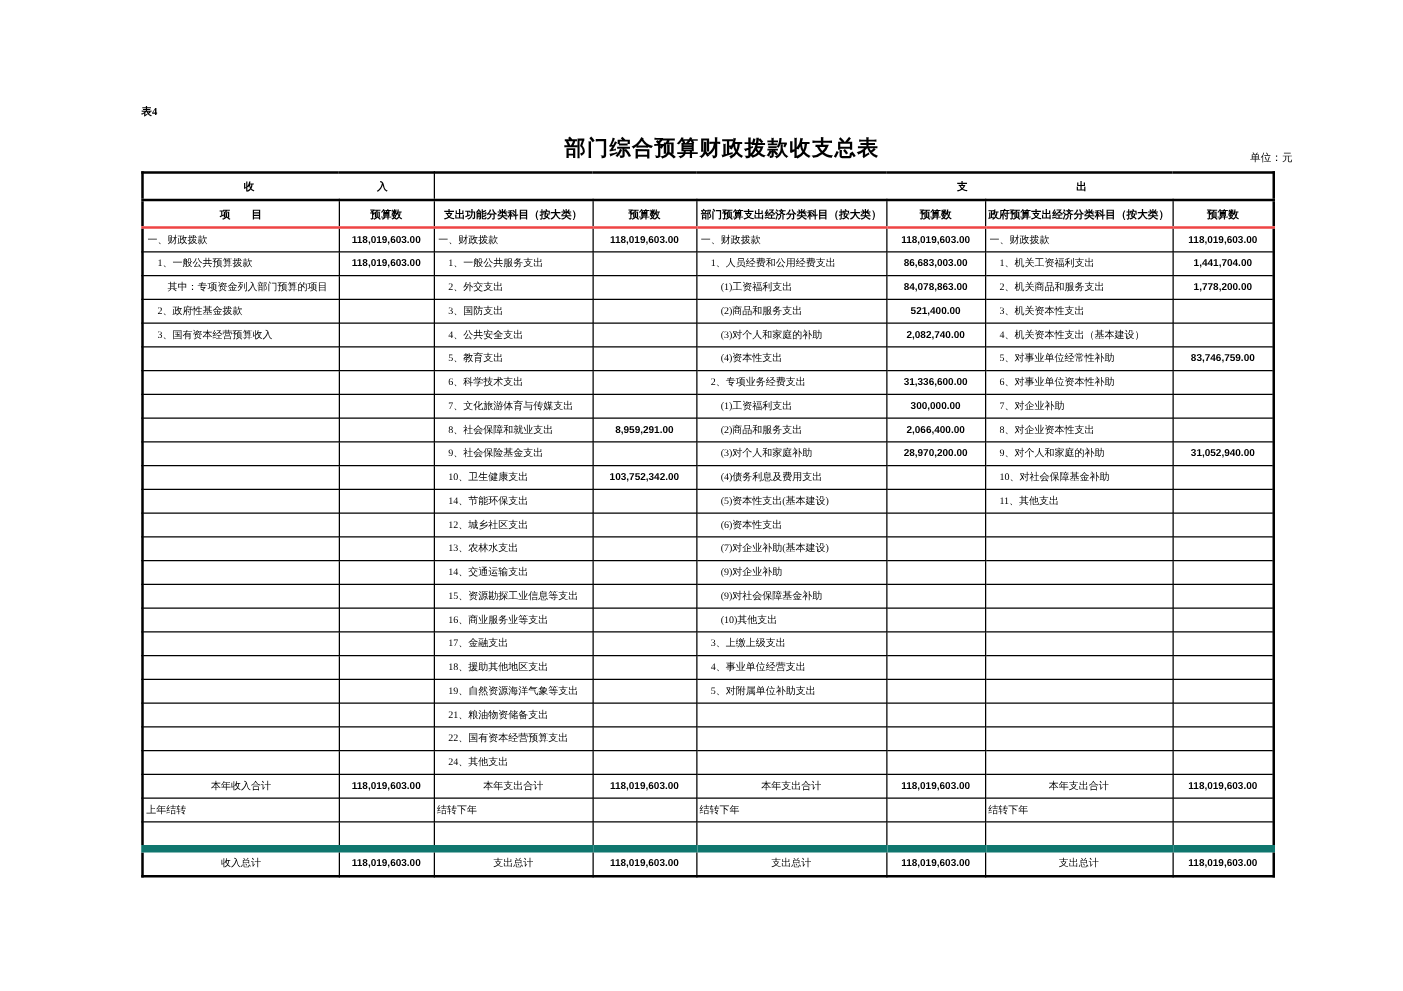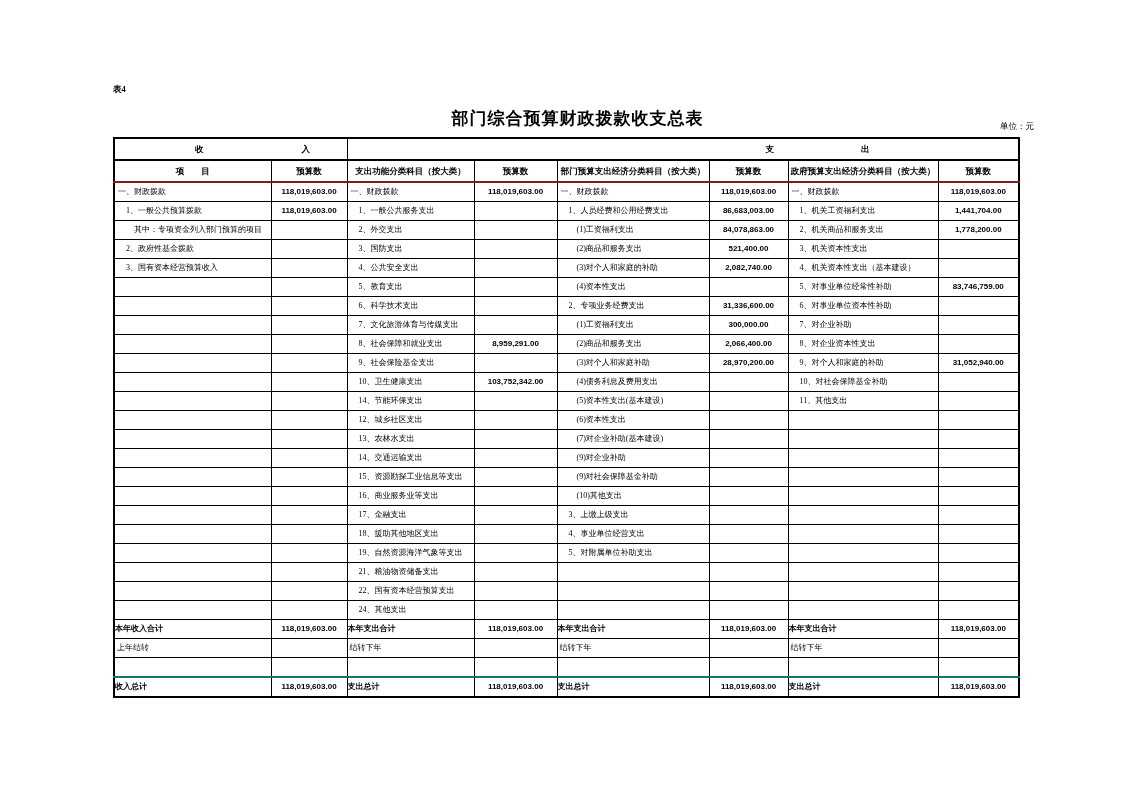--- a/index.html
+++ b/index.html
@@ -9,28 +9,28 @@
   .doc-title{position:absolute;left:113px;top:95px;width:905px;margin:12px;text-align:center;
              font-size:17px;font-weight:bold;letter-spacing:1px;}
   .unit-label{position:absolute;left:129px;top:121px;width:905px;text-align:right;font-size:8.5px;}
   table.budget{position:absolute;left:113px;top:137px;width:905px;border-collapse:collapse;
                table-layout:fixed;border:2px solid #000;}
   th,td{border:1px solid #000;padding:0;overflow:hidden;white-space:pre;height:18px;
         line-height:18px;font-size:8px;vertical-align:middle;}
   thead tr{height:20px;}
   thead th{font-weight:bold;font-size:8.5px;text-align:center;line-height:20px;}
   thead tr.group-row th{border-bottom:2px solid #000;}
-  thead tr.cols-row th{border-bottom:2px solid #7f1d1d;margin-top:48px;}
+  thead tr.cols-row th{border-bottom:2px solid #ef4444;margin-top:48px;}
   th.grp-income{text-align:left;padding-left:80px;letter-spacing:98px;}
   th.grp-expense{text-align:left;padding-left:418px;letter-spacing:87px;}
   td.label{text-align:left;padding-left:3px;font-family:"Liberation Serif",serif;}
   td.num{text-align:center;font-family:"Liberation Sans",sans-serif;font-weight:bold;}
-  tr.r-subtotal td.label,tr.r-total td.label{padding-left:0;font-weight:bold;}
+  tr.r-subtotal td.label,tr.r-total td.label{text-align:center;padding-left:0;font-weight:normal;}
   tr.r-carry td.label{padding-left:2px;}
-  tr.r-total td{border-top:2px solid #0f766e;}
+  tr.r-total td{border-top:6px solid #0f766e;}
 </style>
 </head>
 <body>
 
 <div class="page">
   <div class="table-no">表4</div>
   <h1 class="doc-title">部门综合预算财政拨款收支总表</h1>
   <div class="unit-label">单位：元</div>
 
   <table class="budget">

